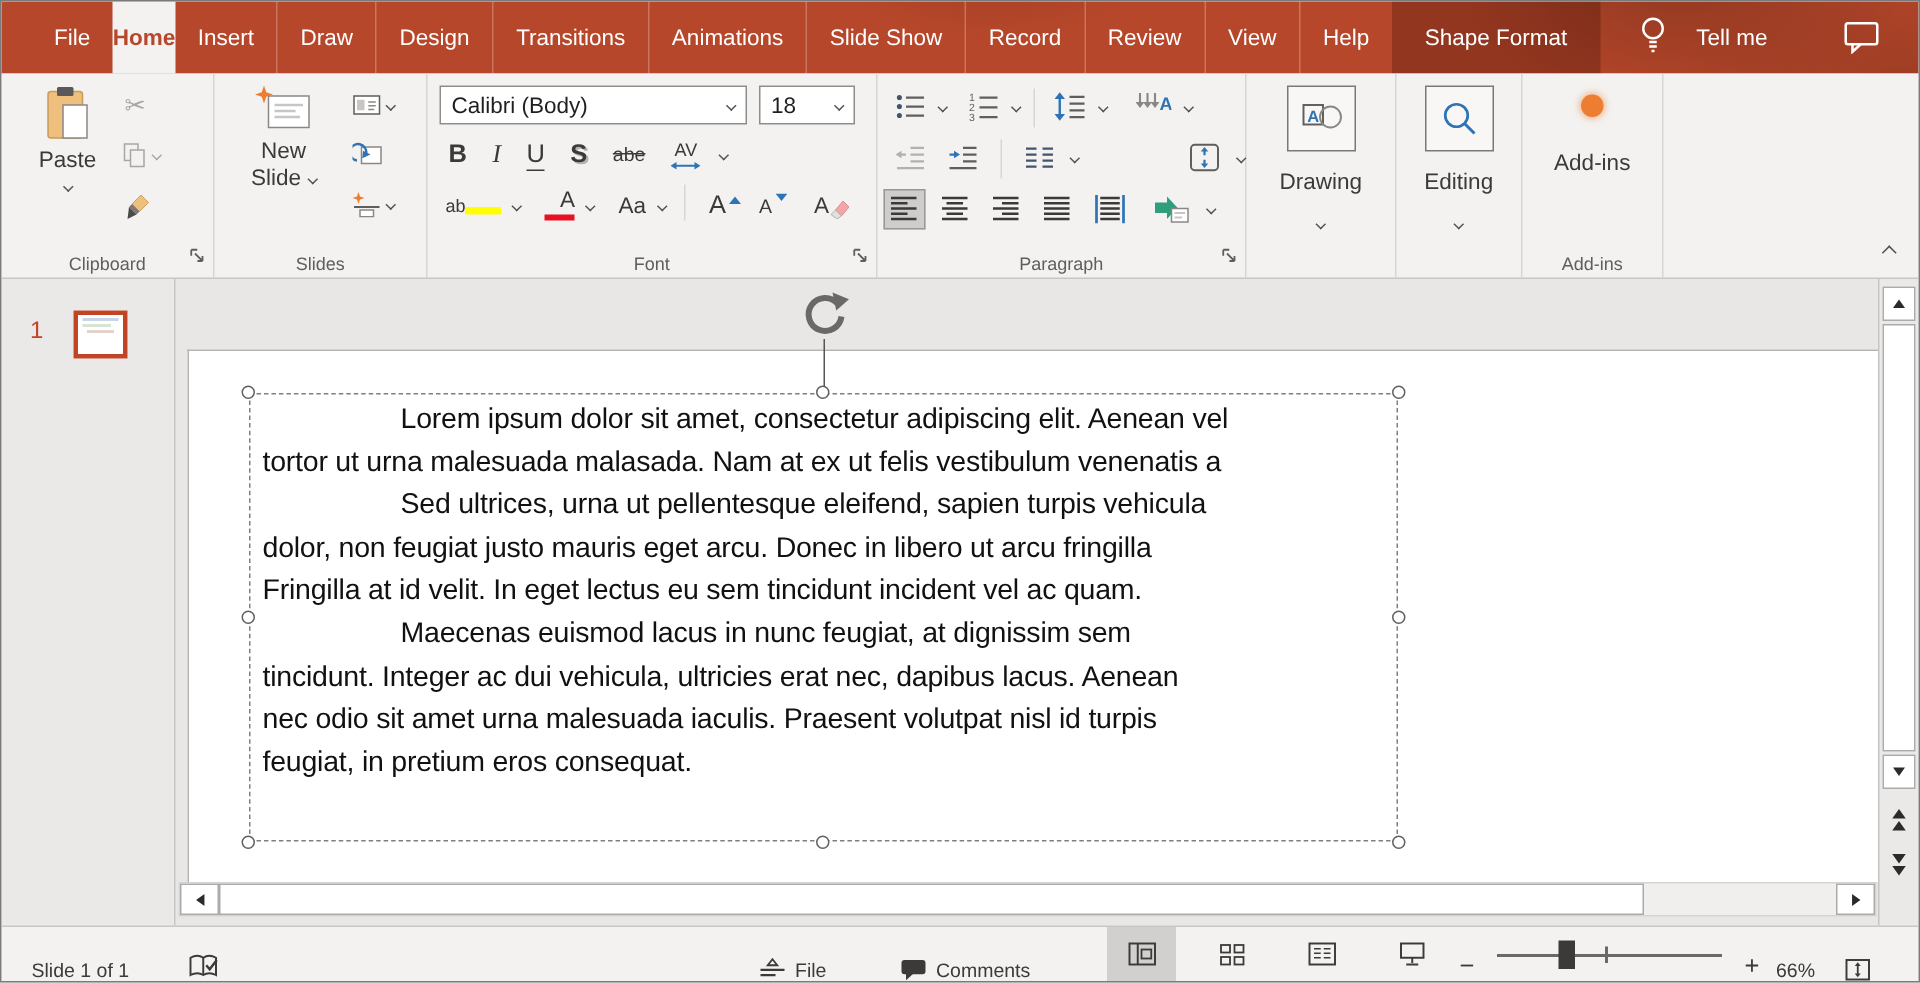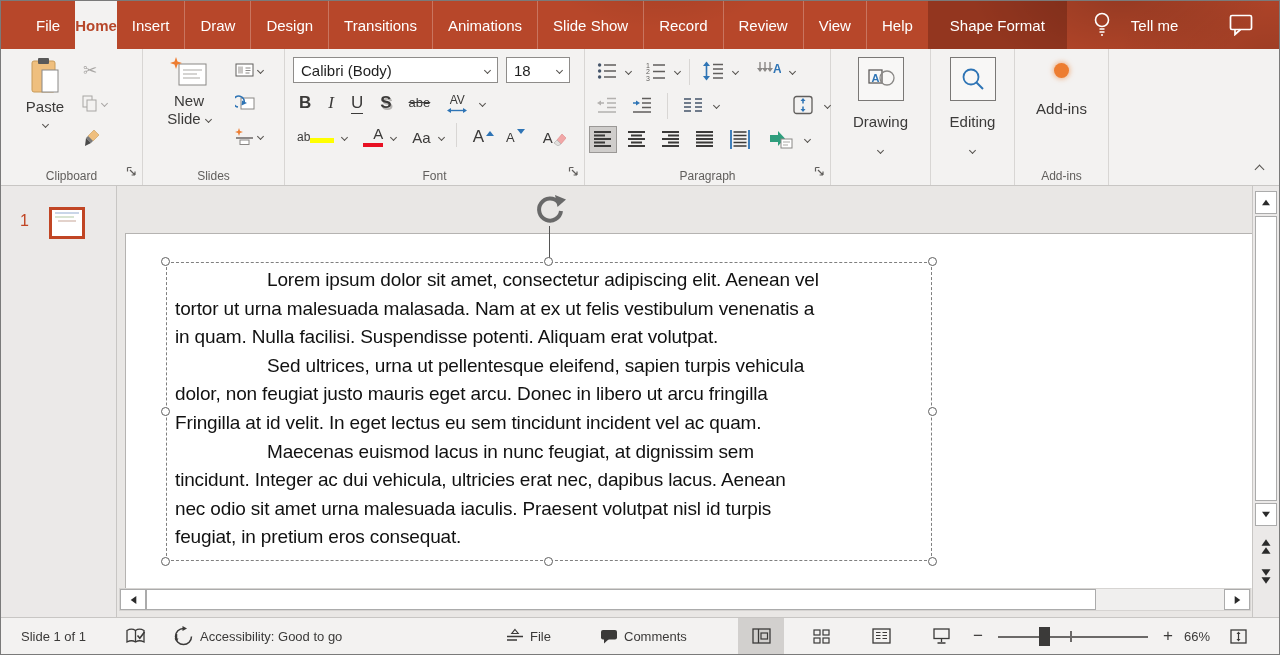--- a/index.html
+++ b/index.html
@@ -86,21 +86,21 @@
   .tri.sm{transform:scale(.8)}
 
   .vscroll{position:absolute;right:0;top:0;bottom:0;width:27px;background:#EBE9E8;border-left:1px solid #C8C6C4}
   .vbtn{position:absolute;left:2px;width:22px;height:23px;background:#fff;border:1px solid #ABABAB;display:flex;align-items:center;justify-content:center;cursor:pointer}
   .vthumb{position:absolute;left:2px;width:22px;top:30px;height:285px;background:#fff;border:1px solid #ABABAB;cursor:grab}
   .dblarrow{position:absolute;left:3px;width:20px;height:24px;display:flex;flex-direction:column;align-items:center;justify-content:center;gap:1px;cursor:pointer}
   .dblarrow .tri{transform:scale(.9)}
 
   
   .statusbar{position:absolute;left:0;right:0;bottom:0;height:37px;background:#F3F2F1;border-top:1px solid #C8C6C4;font-size:13px;color:#3B3A39}
-  .sitem{position:absolute;top:0;height:100%;display:flex;align-items:center;gap:6px;cursor:pointer}
+  .sitem{position:absolute;top:0;height:100%;display:flex;align-items:flex-end;gap:6px;cursor:pointer}
   .viewbtn{position:absolute;top:0;height:100%;width:46px;display:flex;align-items:center;justify-content:center;cursor:pointer}
   .viewbtn.active{background:#D2D0CE}
   .zch{font-size:17px;color:#3B3A39}
   .ztrack{position:absolute;top:18px;left:997px;width:150px;height:2px;background:#6b6968}
   .ztick{position:absolute;top:13px;left:1069px;width:2px;height:11px;background:#6b6968}
   .zthumb{position:absolute;top:9px;left:1038px;width:11px;height:19px;background:#3B3A39;cursor:grab}
 </style>
 </head>
 <body>
 
@@ -467,21 +467,20 @@
       <div class="rotline"></div>
       <svg class="rot" width="34" height="34" viewBox="0 0 34 34">
         <path d="M25.5 8.5 A11 11 0 1 0 28 17" fill="none" stroke="#696969" stroke-width="4"></path>
         <polygon points="22,1 33,5.5 24.5,13" fill="#696969"></polygon>
       </svg>
 
       <div class="textbox">
         <div class="tbtext">
             <div class="tline first">Lorem ipsum dolor sit amet, consectetur adipiscing elit. Aenean vel</div>
             <div class="tline">tortor ut urna malesuada malasada. Nam at ex ut felis vestibulum venenatis a</div>
-            <div class="tline">in quam. Nulla facilisi. Suspendisse potenti. Aliquam erat volutpat.</div>
             <div class="tline first">Sed ultrices, urna ut pellentesque eleifend, sapien turpis vehicula</div>
             <div class="tline">dolor, non feugiat justo mauris eget arcu. Donec in libero ut arcu fringilla</div>
             <div class="tline">Fringilla at id velit. In eget lectus eu sem tincidunt incident vel ac quam.</div>
             <div class="tline first">Maecenas euismod lacus in nunc feugiat, at dignissim sem</div>
             <div class="tline">tincidunt. Integer ac dui vehicula, ultricies erat nec, dapibus lacus. Aenean</div>
             <div class="tline">nec odio sit amet urna malesuada iaculis. Praesent volutpat nisl id turpis</div>
             <div class="tline">feugiat, in pretium eros consequat.</div>
           </div>
         <span class="h nw"></span>
         <span class="h n"></span>
@@ -528,29 +527,20 @@
     <div class="sitem" style="left:20px">
       <span>Slide 1 of 1</span>
     </div>
     <div class="sitem" style="left:124px">
       <svg width="21" height="19" viewBox="0 0 21 19">
           <path d="M2 3.5C5 1.8 8 1.8 10.5 3.5 13 1.8 16 1.8 19 3.5V15c-3-1.6-6-1.6-8.5 0C8 13.4 5 13.4 2 15Z" fill="none" stroke="#3B3A39" stroke-width="1.3"></path>
           <path d="M10.5 3.5V15" stroke="#3B3A39" stroke-width="1.3"></path>
           <path d="M12.5 8.5l2.3 2.7L19.5 5" fill="none" stroke="#3B3A39" stroke-width="1.6"></path>
         </svg>
     </div>
-    <div class="sitem" style="left:172px">
-      <svg width="21" height="21" viewBox="0 0 21 21">
-          <path d="M10.5 2.5a8 8 0 1 0 8 8" fill="none" stroke="#3B3A39" stroke-width="1.5"></path>
-          <polygon points="9.5,0 14,2.5 9.5,5" fill="#3B3A39"></polygon>
-          <path d="M3.5 8v5" stroke="#3B3A39" stroke-width="1.5"></path>
-          <polygon points="1.5,12.5 5.5,12.5 3.5,15.8" fill="#3B3A39"></polygon>
-        </svg>
-      <span>Accessibility: Good to go</span>
-    </div>
     <div class="sitem" style="left:505px">
       <svg width="18" height="16" viewBox="0 0 18 16">
           <path d="M9 1.5l3.2 4H5.8Z" fill="none" stroke="#3B3A39" stroke-width="1.2"></path>
           <path d="M1 8.5h16M1 12h10" stroke="#3B3A39" stroke-width="1.5"></path>
         </svg>
       <span>File</span>
     </div>
     <div class="sitem" style="left:599px">
       <svg width="18" height="15" viewBox="0 0 18 15">
           <rect x="1" y="1" width="16" height="9.5" rx="2" fill="#3B3A39"></rect>

